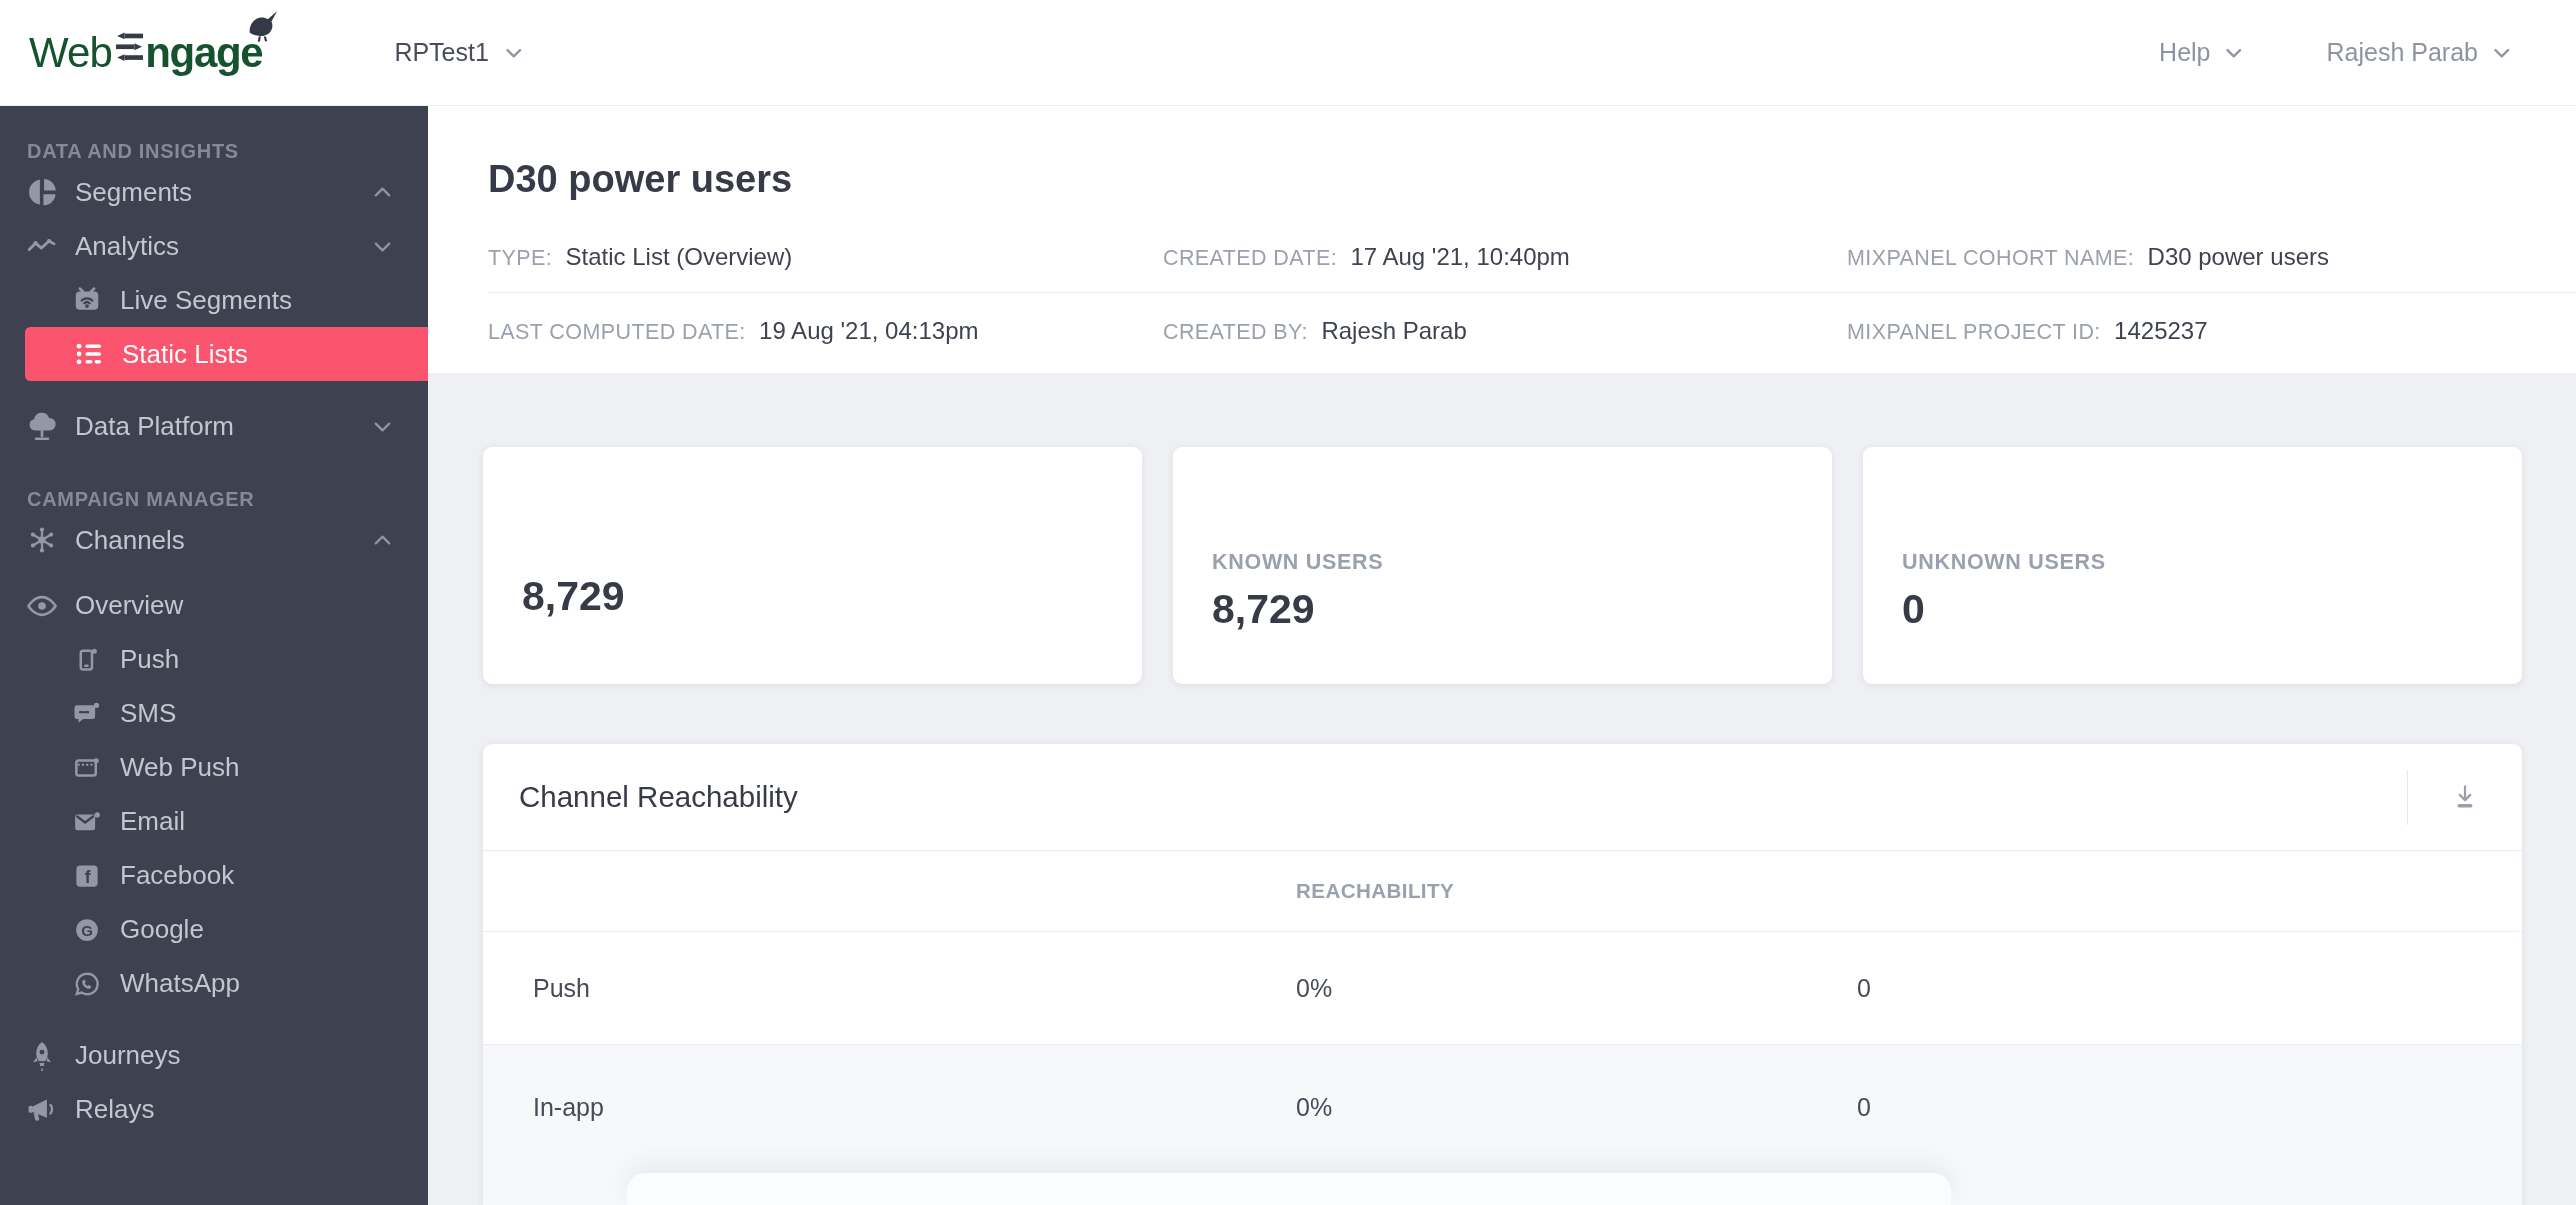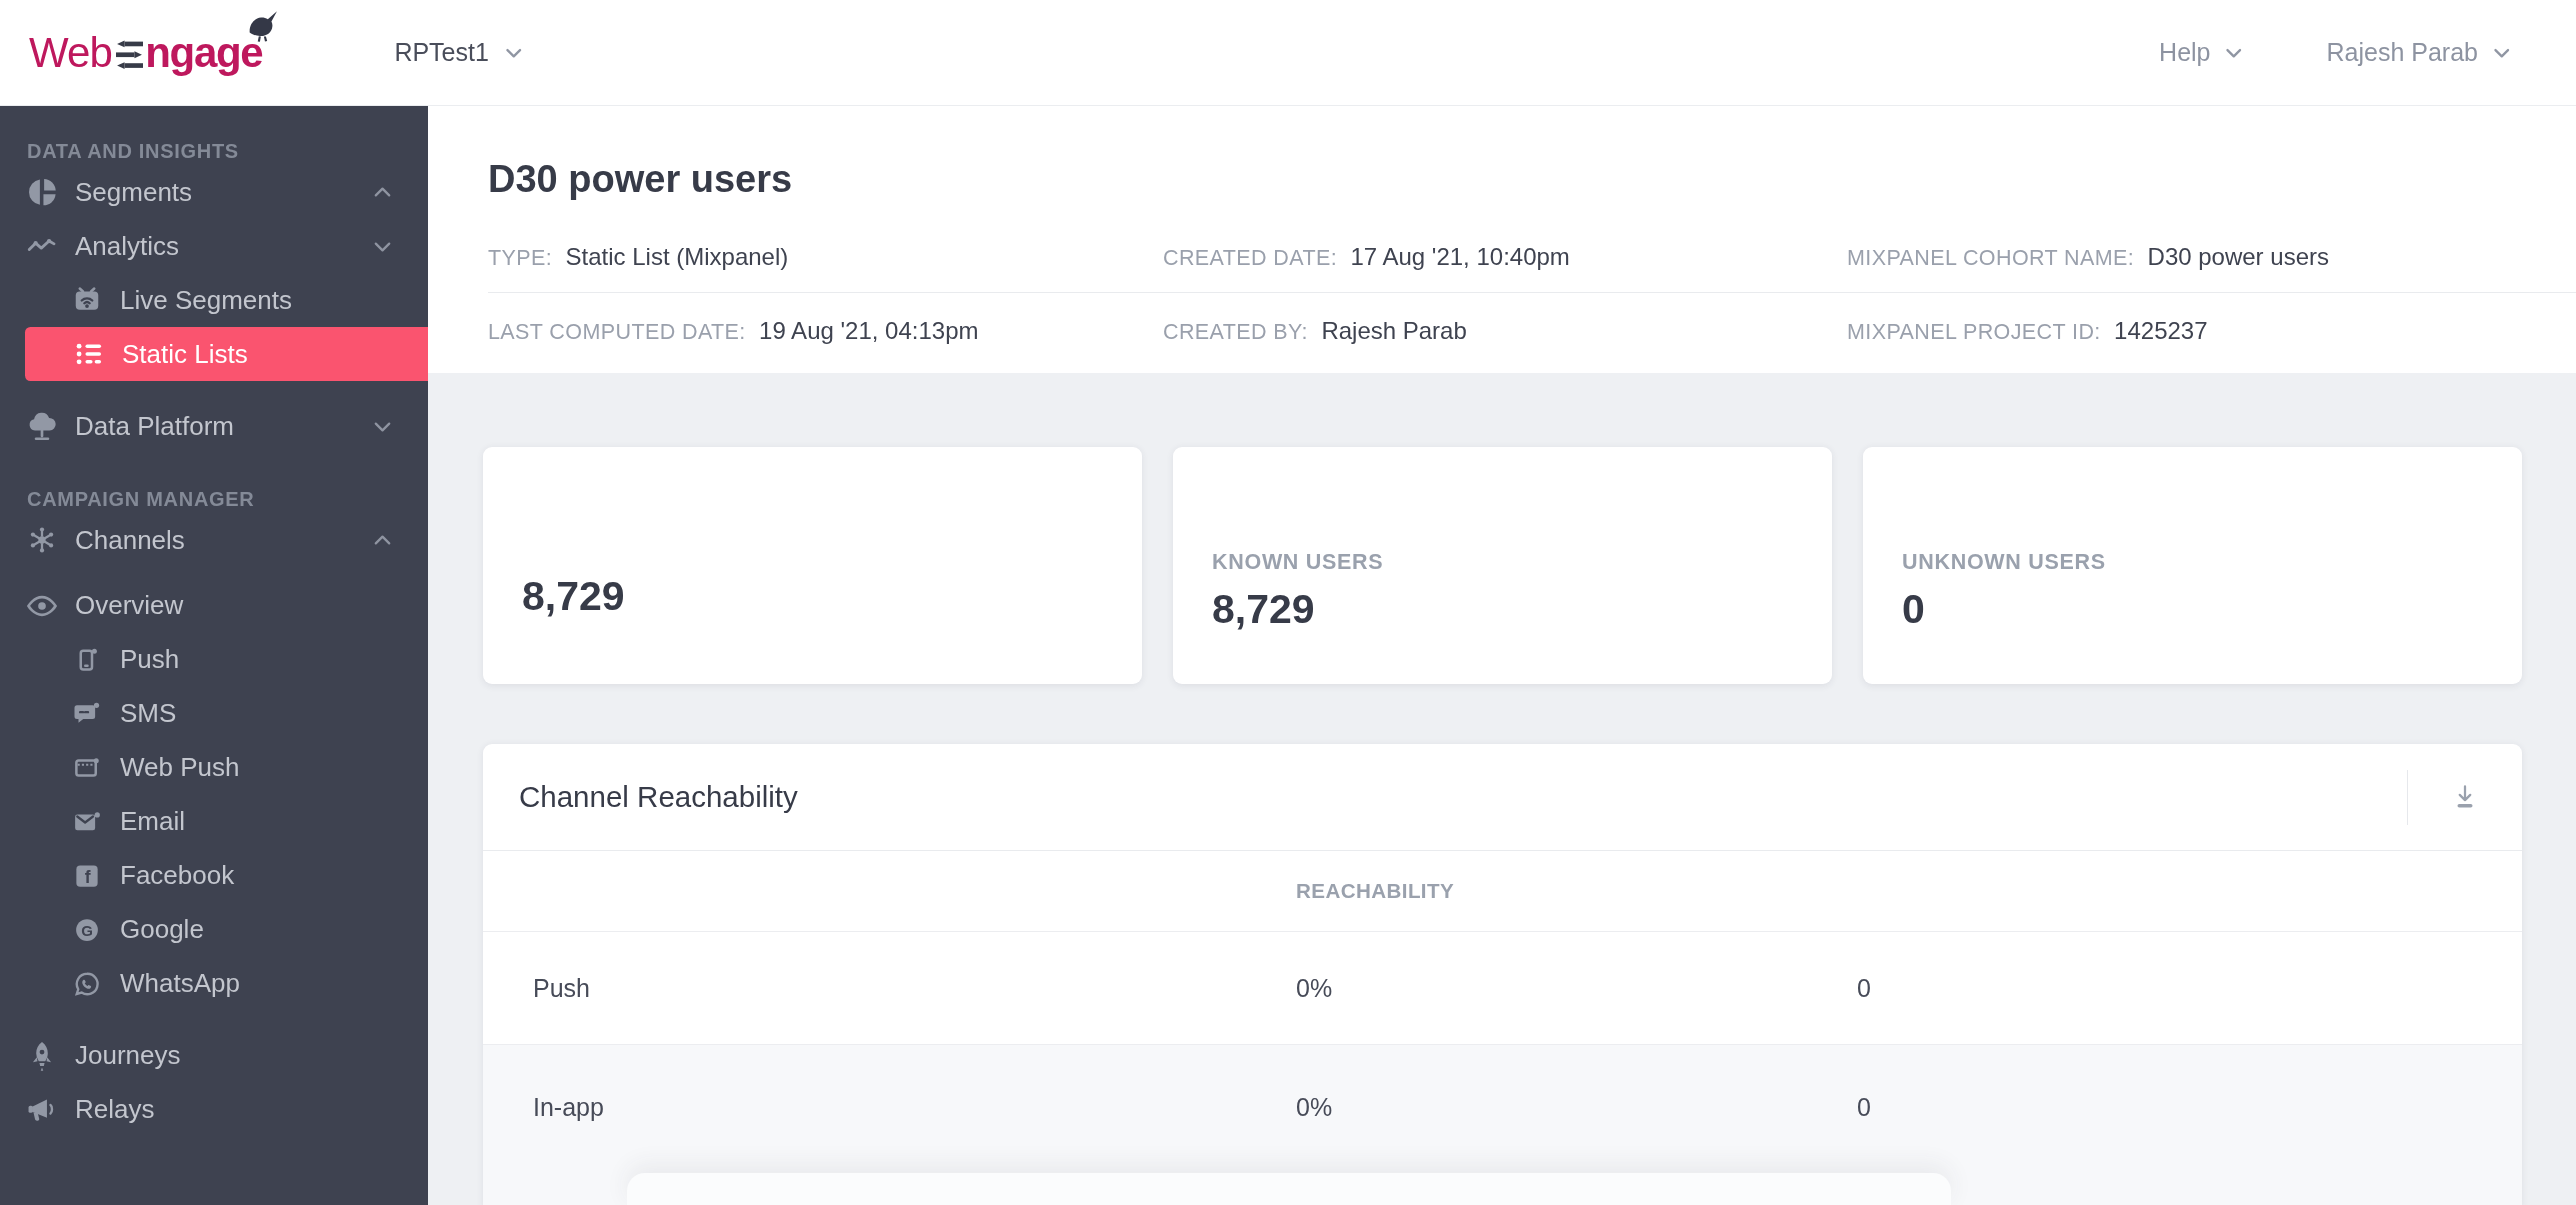--- a/index.html
+++ b/index.html
@@ -5,21 +5,21 @@
   html,body{margin:0;padding:0;width:2576px;height:1206px;overflow:hidden;
     background:#eef0f3;font-family:"Liberation Sans",sans-serif;
     -webkit-font-smoothing:antialiased;}
   *{box-sizing:border-box;}
   svg{display:block;width:100%;height:100%;}
   #app{position:relative;width:2576px;height:1206px;}
 
   
   .header{position:absolute;top:0;left:0;width:2576px;height:106px;background:#fff;
     border-bottom:0.9px solid #ebedf0;display:flex;align-items:center;z-index:5;}
-  .logo{position:relative;margin-left:29px;display:flex;align-items:center;color:#be185d;cursor:pointer;}
+  .logo{position:relative;margin-left:29px;display:flex;align-items:flex-start;color:#14532d;cursor:pointer;}
   .logo-web{font-size:42px;font-weight:400;letter-spacing:-0.9px;}
   .logo-e{width:27px;height:29.5px;margin:3.6px 2.7px 0 3.6px;color:#373b48;}
   .logo-ngage{font-size:42px;font-weight:800;letter-spacing:-1.3px;}
   .logo-bird{position:absolute;right:-23px;top:-23px;width:41px;height:39px;}
   .project{margin-left:132px;display:flex;align-items:center;gap:14.3px;font-size:25px;
     color:#494d5a;font-weight:500;cursor:pointer;}
   .chev{width:21.5px;height:21.5px;color:#9096a3;flex:none;}
   .header-right{margin-left:auto;display:flex;align-items:center;gap:82px;margin-right:64px;}
   .header-link{display:flex;align-items:center;gap:12.5px;font-size:25px;color:#8d93a1;cursor:pointer;}
 
@@ -355,21 +355,21 @@
   </div>
 
   <div class="main">
 
     <div class="info-band">
       <h1 class="page-title">D30 power users</h1>
 
       <div class="meta-row r1">
         <div class="meta-col c1">
           <span class="meta-label">TYPE:</span>
-          <span class="meta-value">Static List (Mixpanel)</span>
+          <span class="meta-value">Static List (Overview)</span>
         </div>
         <div class="meta-col c2">
           <span class="meta-label">CREATED DATE:</span>
           <span class="meta-value">17 Aug '21, 10:40pm</span>
         </div>
         <div class="meta-col c3">
           <span class="meta-label">MIXPANEL COHORT NAME:</span>
           <span class="meta-value">D30 power users</span>
         </div>
       </div>

